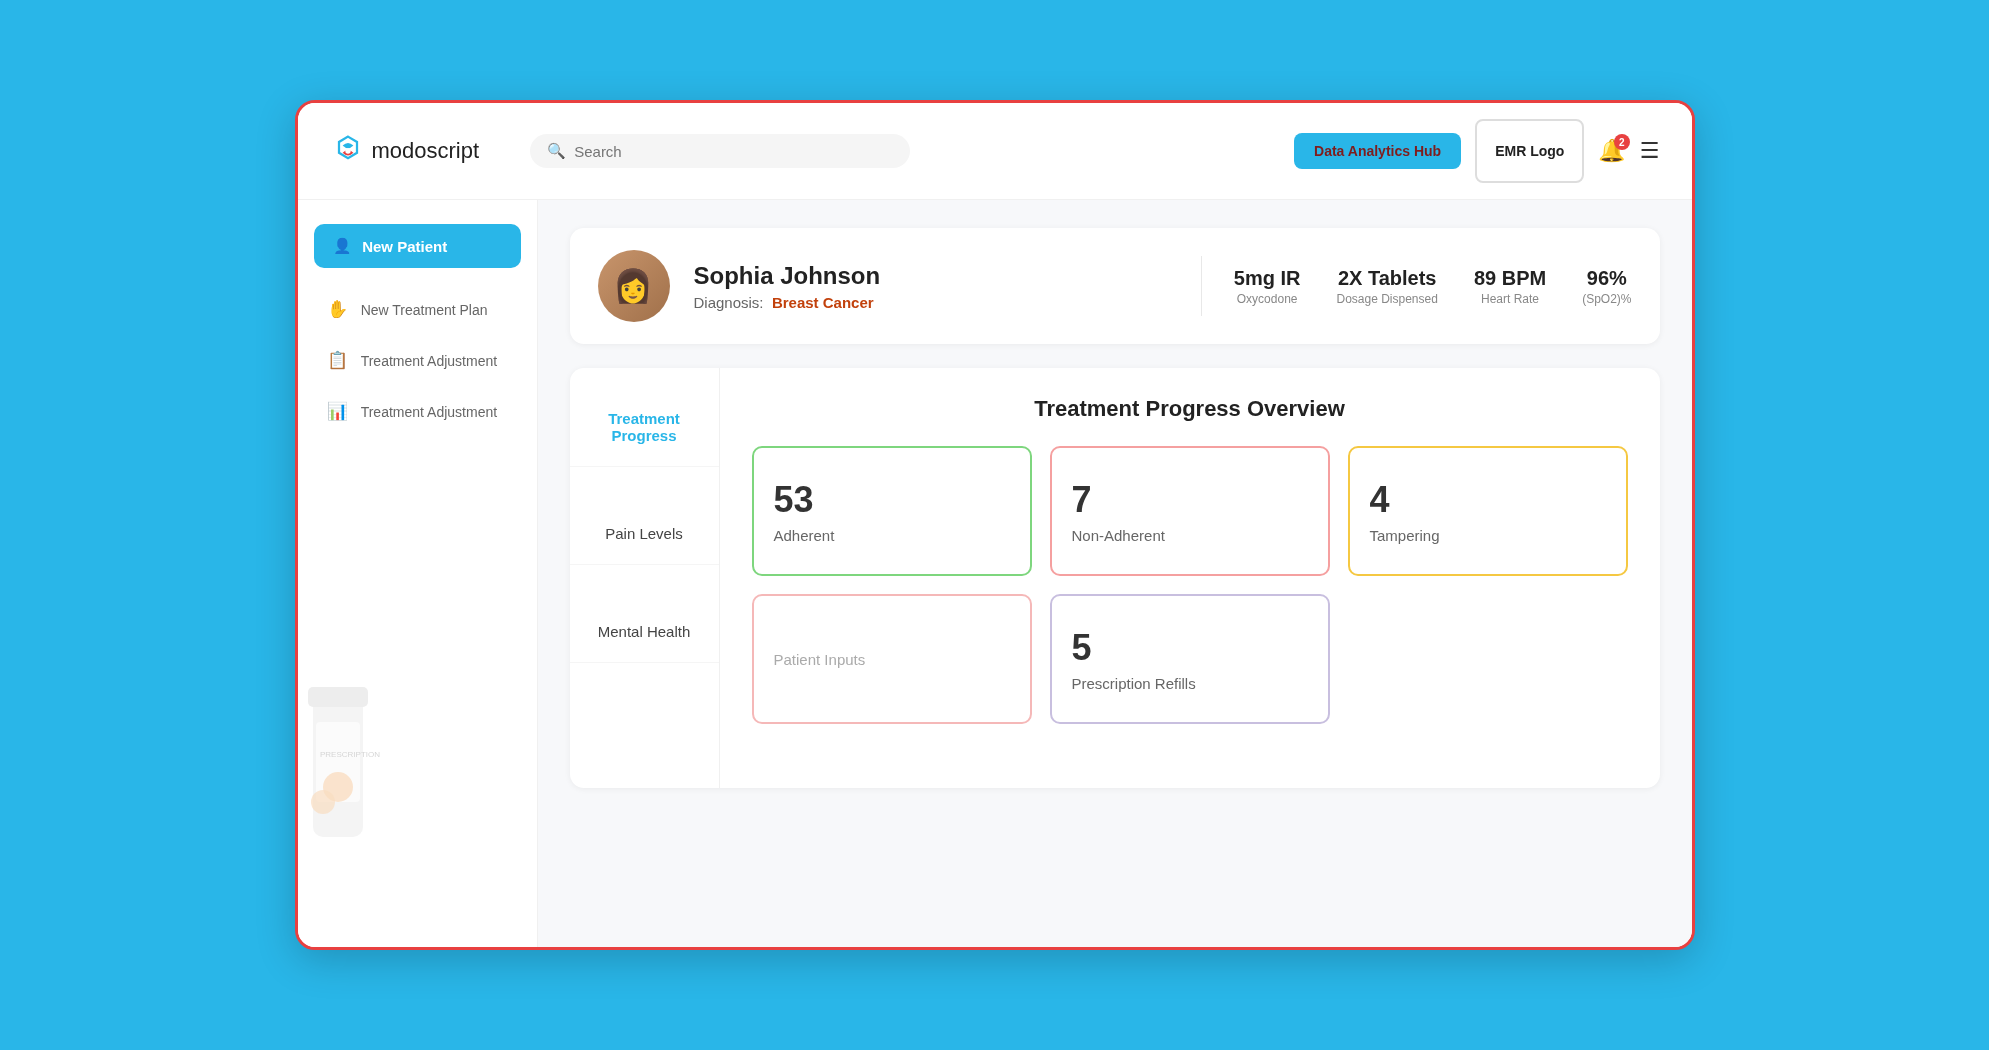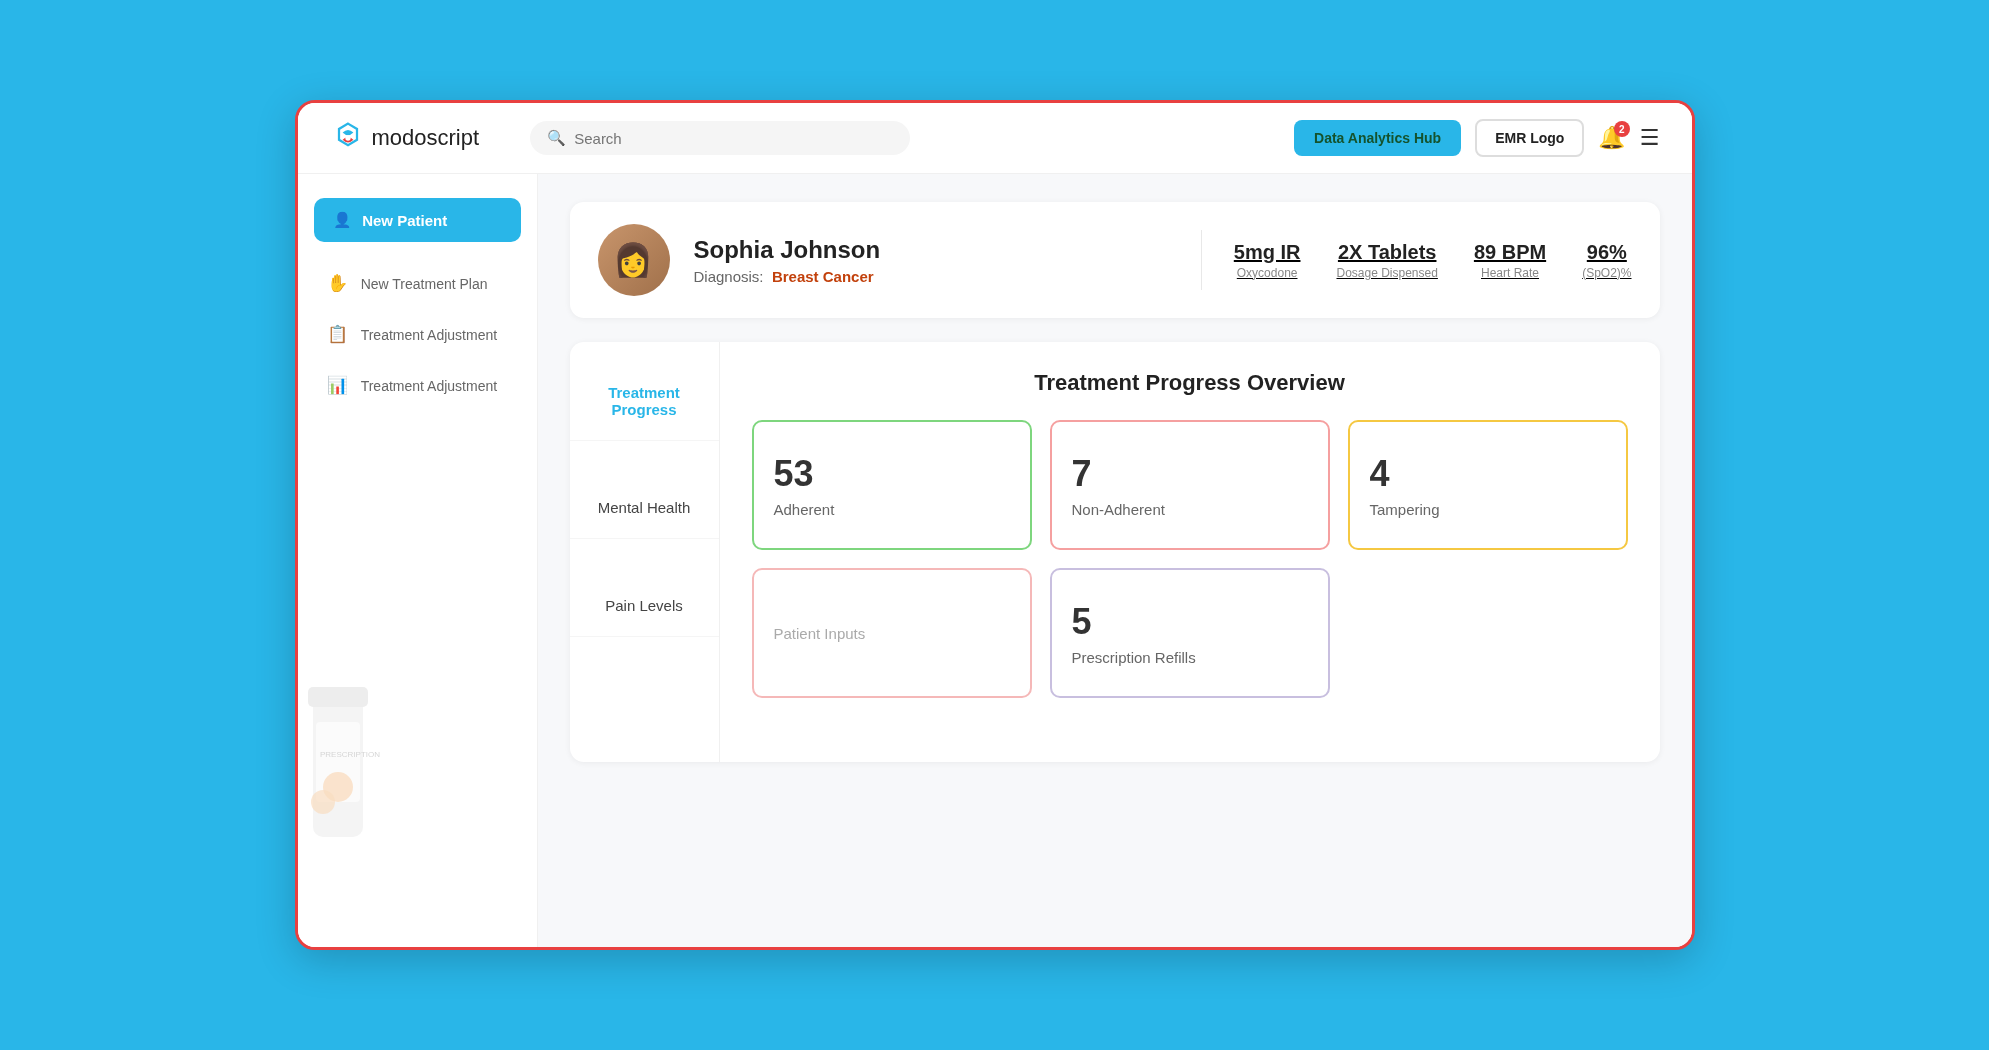--- a/index.html
+++ b/index.html
@@ -74,35 +74,35 @@
       width: 100%;
     }
     .header-right {
       display: flex;
       align-items: center;
       gap: 14px;
       margin-left: auto;
     }
     .btn-analytics {
       background: #29b6e8;
-      color: #14532d;
+      color: #7f1d1d;
       border: none;
       border-radius: 8px;
       padding: 10px 20px;
       font-size: 14px;
       font-weight: 600;
       cursor: pointer;
       white-space: nowrap;
     }
     .btn-emr {
       background: #fff;
       color: #222;
       border: 2px solid #ddd;
       border-radius: 8px;
-      padding: 9px 18px;
+      padding: 22px 18px;
       font-size: 14px;
       font-weight: 600;
       cursor: pointer;
     }
     .notif-btn {
       position: relative;
       background: none;
       border: none;
       cursor: pointer;
       font-size: 22px;
@@ -225,21 +225,21 @@
       width: 1px;
       height: 60px;
       background: #e8e8e8;
       margin: 0 8px;
     }
     .patient-vitals {
       display: flex;
       gap: 36px;
       align-items: center;
     }
-    .vital-item { text-align: center; text-decoration: underline; }
+    .vital-item { text-align: center; }
     .vital-value {
       font-size: 20px;
       font-weight: 700;
       color: #222;
       margin-bottom: 2px;
     }
     .vital-label {
       font-size: 12px;
       color: #888;
     }
@@ -424,22 +424,22 @@
             <div class="vital-value">96%</div>
             <div class="vital-label">(SpO2)%</div>
           </div>
         </div>
       </div>
 
       <div class="treatment-card">
 
         <div class="treatment-nav">
           <div class="treatment-nav-item active">Treatment Progress</div>
+          <div class="treatment-nav-item">Pain Levels</div>
           <div class="treatment-nav-item">Mental Health</div>
-          <div class="treatment-nav-item">Pain Levels</div>
         </div>
 
         <div class="treatment-main">
           <div class="treatment-title">Treatment  Progress Overview</div>
 
           <div class="metrics-grid">
 
             <div class="metric-card green">
               <div class="metric-value">53</div>
               <div class="metric-label">Adherent</div>

